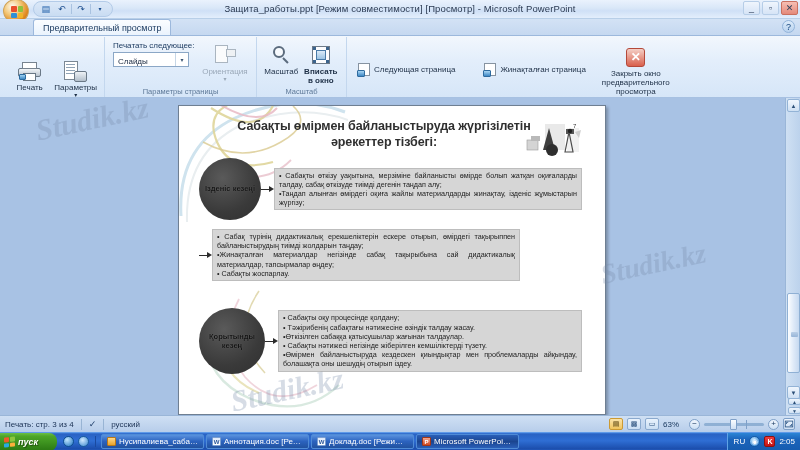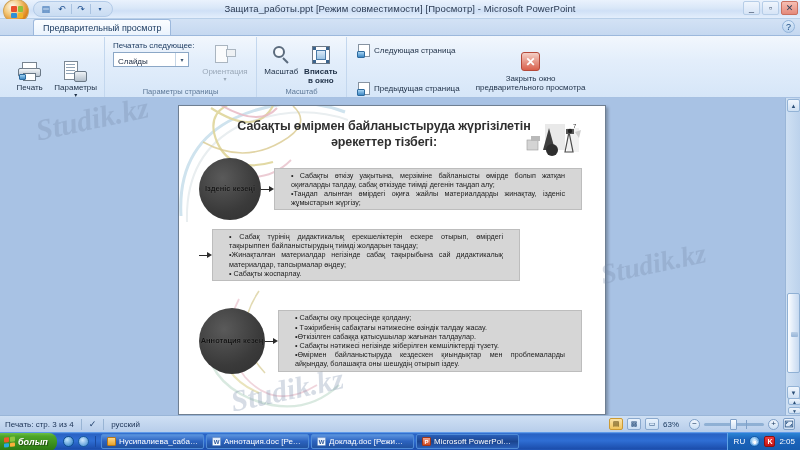--- a/index.html
+++ b/index.html
@@ -197,21 +197,21 @@
     border-radius: 50%; background: radial-gradient(circle at 38% 32%,#5a5a5a,#3a3a3a 60%,#2f2f2f);
     display: flex; align-items: center; justify-content: center; text-align: center;
     color: #1a1a1a; font-size: 7.5px; font-weight: bold; line-height: 1.25; flex: none;
   }
   .circle span { color: #111; text-shadow: 0 0 1px rgba(255,255,255,.25); }
   .arrow { width: 13px; height: 9px; position: relative; flex: none; }
   .arrow::before { content:""; position:absolute; left:0; top:4px; width:9px; height:1px; background:#2c2c2c; }
   .arrow::after { content:""; position:absolute; left:8px; top:1px;
     border-left: 5px solid #2c2c2c; border-top: 3.5px solid transparent; border-bottom: 3.5px solid transparent; }
   .txtbox {
-    background: #d6d6d6; border: 1px solid #bdbdbd; padding: 2px 16px;
+    background: #d6d6d6; border: 1px solid #bdbdbd; padding: 2px 4px;
     font-size: 7.2px; color: #1d1d1d; line-height: 1.28; text-align: justify;
   }
   .txtbox p { margin: 0; }
 
   
   .vscroll {
     position: absolute; right: 0; top: 0; bottom: 0; width: 15px;
     background: linear-gradient(90deg,#cfe0f3,#bcd2ec);
     border-left: 1px solid #9ab6d8;
   }
@@ -435,34 +435,34 @@
             </div>
           </div>
           <div>Вписать в окно</div>
         </div>
       </div>
       <div class="rgroup-title">Масштаб</div>
     </div>
 
     <div class="rgroup" style="width:260px;">
       <div class="rgroup-body" style="align-items:center;gap:10px;padding-top:4px;">
-        <div style="display:flex;flex-direction:column;gap:19px;">
+        <div style="display:flex;gap:19px;">
           <div class="smallbtn">
             <span class="ic-page">
                 <span class="p"></span>
                 <span class="b"></span>
               </span>
             <span>Следующая страница</span>
           </div>
           <div class="smallbtn">
             <span class="ic-page">
                 <span class="p"></span>
                 <span class="b"></span>
               </span>
-            <span>Предыдущая страница</span>
+            <span>Жинақталған страница</span>
           </div>
         </div>
         <div class="bigbtn" style="width:112px;">
           <div class="gi">
             <div class="ic-close-x">✕</div>
           </div>
           <div>Закрыть окно предварительного просмотра</div>
         </div>
       </div>
       <div class="rgroup-title">Просмотр</div>
@@ -519,21 +519,21 @@
         <div class="arrow"></div>
         <div class="txtbox" style="width:308px;">
           <p>• Сабақ түрінің дидактикалық ерекшеліктерін ескере отырып, өмірдегі тақырыппен байланыстырудың тиімді жолдарын таңдау;</p>
           <p>•Жинақталған материалдар негізінде сабақ тақырыбына сай дидактикалық материалдар, тапсырмалар өңдеу;</p>
           <p>• Сабақты жоспарлау.</p>
         </div>
       </div>
 
       <div class="row" style="left:20px;top:202px;width:392px;">
         <div class="circle" style="width:66px;height:66px;">
-          <span>Аннотация кезең</span>
+          <span>Қорытынды кезең</span>
         </div>
         <div class="arrow"></div>
         <div class="txtbox" style="width:304px;text-align:left;">
           <p>• Сабақты оқу процесінде қолдану;</p>
           <p>• Тәжірибенің сабақтағы нәтижесіне өзіндік талдау жасау.</p>
           <p>•Өткізілген сабаққа қатысушылар жағынан талдаулар.</p>
           <p style="text-align:justify;">• Сабақты нәтижесі негізінде жіберілген кемшіліктерді түзету.</p>
           <p style="text-align:justify;">•Өмірмен байланыстыруда кездескен қиындықтар мен проблемаларды айқындау, болашақта оны шешудің отырып іздеу.</p>
         </div>
       </div>
@@ -584,21 +584,21 @@
 </div>
 
 <div class="taskbar">
   <div class="start">
     <span class="start-flag">
         <i></i>
         <i></i>
         <i></i>
         <i></i>
       </span>
-    <span>болып</span>
+    <span>пуск</span>
   </div>
   <div class="qlaunch">
     <div class="ql-ie"></div>
     <div class="ql-op"></div>
   </div>
   <div class="tasks">
     <div class="task">
       <span class="t-ico folder"></span>
       <span class="t-label">Нусипалиева_сабақ...</span>
     </div>

